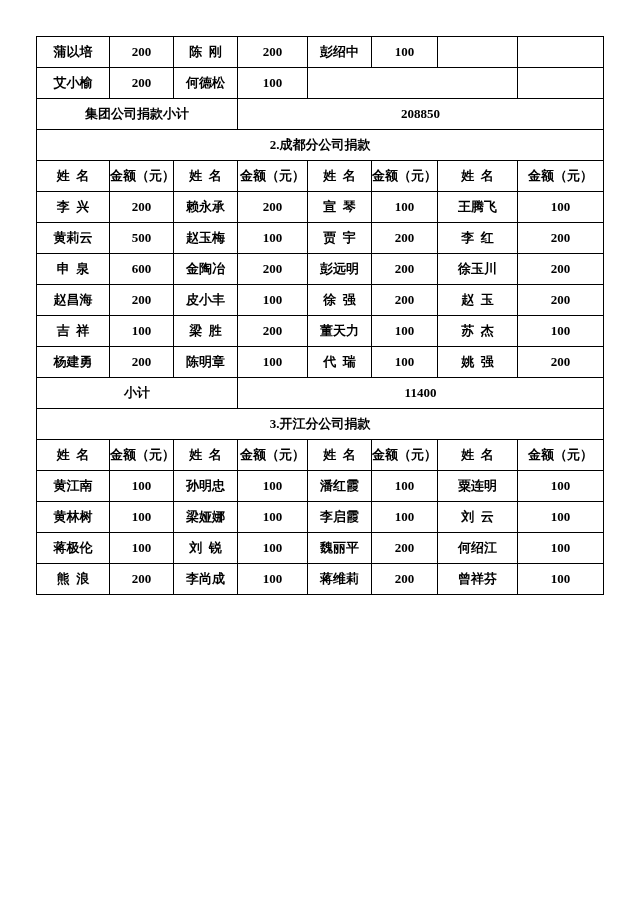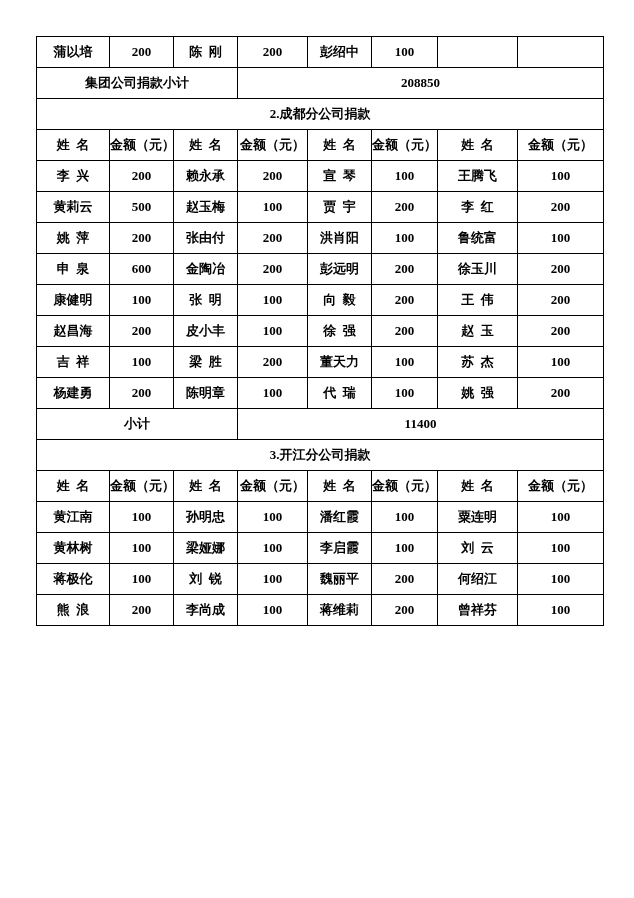--- a/index.html
+++ b/index.html
@@ -66,20 +66,28 @@
           <td>蒲以培</td>
           <td>200</td>
           <td>陈  刚</td>
           <td>200</td>
           <td>彭绍中</td>
           <td>100</td>
           <td></td>
           <td></td>
         </tr>
         <tr>
+          <td>艾小榆</td>
+          <td>200</td>
+          <td>何德松</td>
+          <td>100</td>
+          <td colspan="3"></td>
+          <td></td>
+        </tr>
+        <tr>
           <td colspan="3">集团公司捐款小计</td>
           <td colspan="5">208850</td>
         </tr>
         <tr>
           <td colspan="8" class="title-cell">2.成都分公司捐款</td>
         </tr>
         <tr>
           <td class="header-cell">姓  名</td>
           <td class="header-cell">金额（元）</td>
           <td class="header-cell">姓  名</td>
@@ -103,47 +111,27 @@
           <td>黄莉云</td>
           <td>500</td>
           <td>赵玉梅</td>
           <td>100</td>
           <td>贾  宇</td>
           <td>200</td>
           <td>李  红</td>
           <td>200</td>
         </tr>
         <tr>
-          <td>姚  萍</td>
-          <td>200</td>
-          <td>张由付</td>
-          <td>200</td>
-          <td>洪肖阳</td>
-          <td>100</td>
-          <td>鲁统富</td>
-          <td>100</td>
-        </tr>
-        <tr>
           <td>申  泉</td>
           <td>600</td>
           <td>金陶冶</td>
           <td>200</td>
           <td>彭远明</td>
           <td>200</td>
           <td>徐玉川</td>
-          <td>200</td>
-        </tr>
-        <tr>
-          <td>康健明</td>
-          <td>100</td>
-          <td>张  明</td>
-          <td>100</td>
-          <td>向  毅</td>
-          <td>200</td>
-          <td>王  伟</td>
           <td>200</td>
         </tr>
         <tr>
           <td>赵昌海</td>
           <td>200</td>
           <td>皮小丰</td>
           <td>100</td>
           <td>徐  强</td>
           <td>200</td>
           <td>赵  玉</td>

